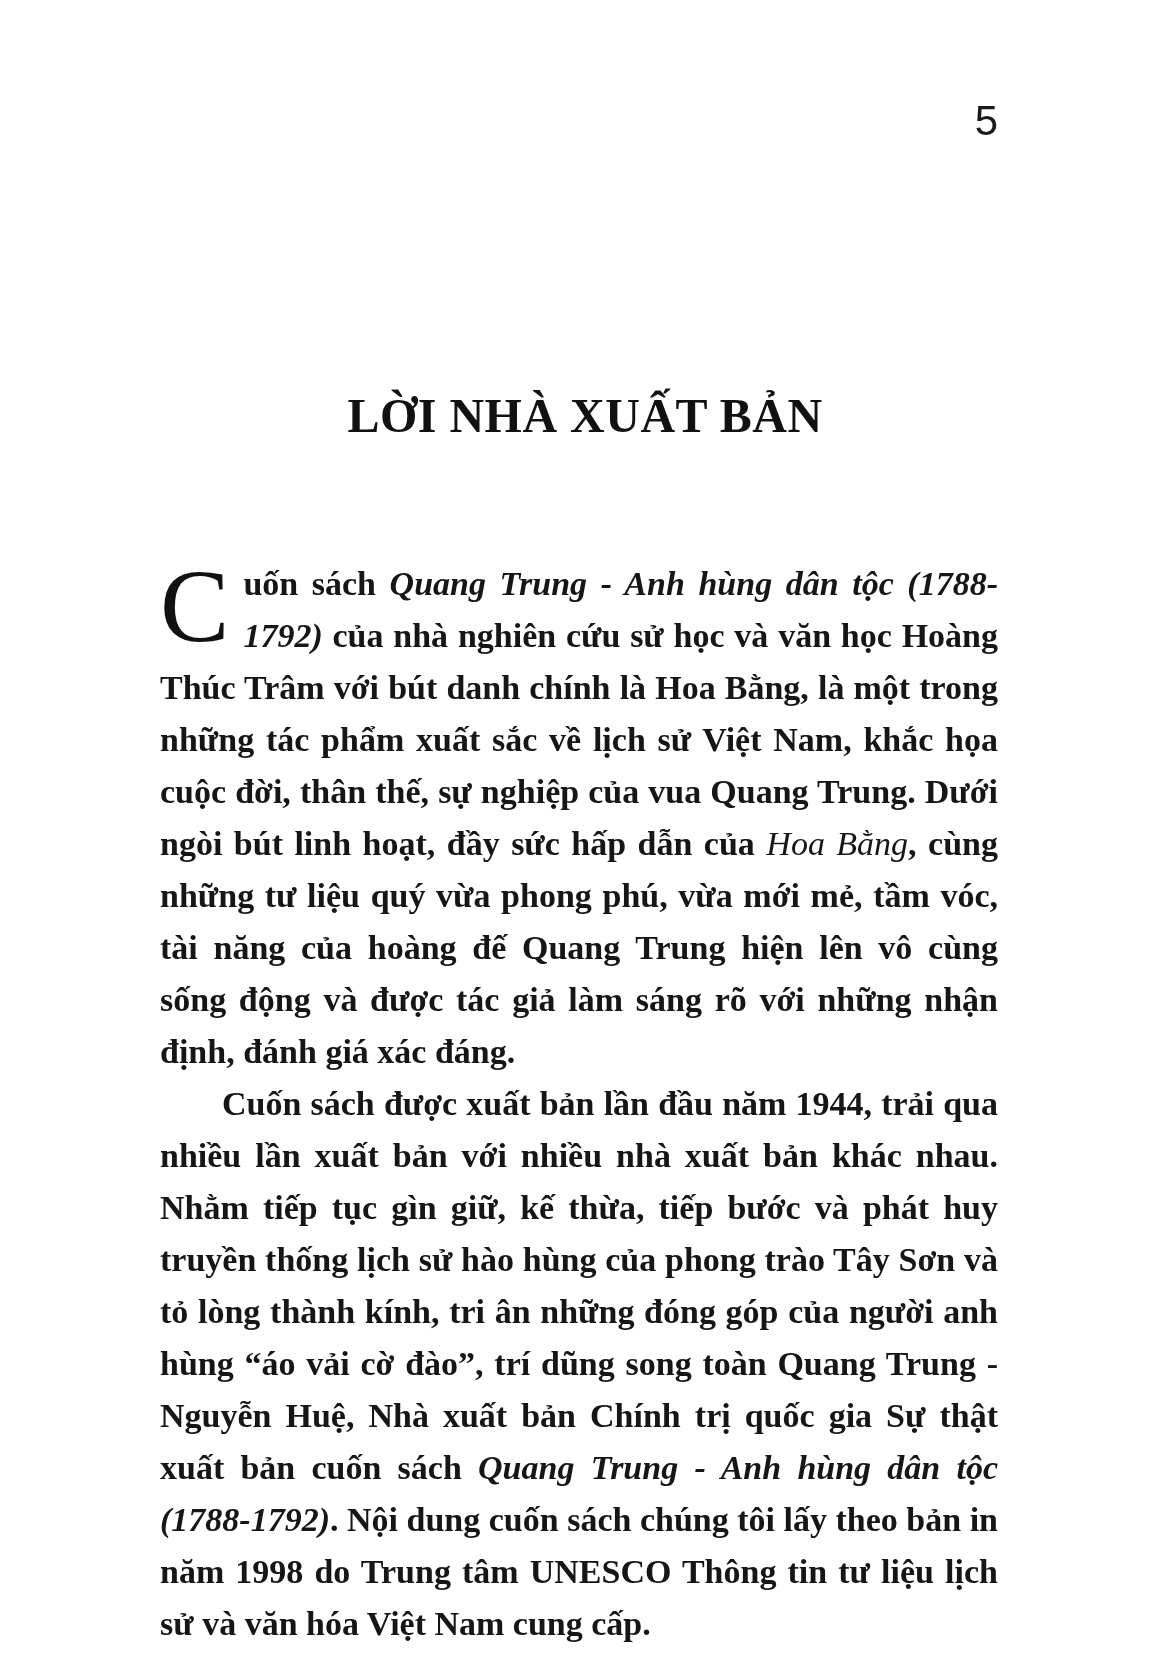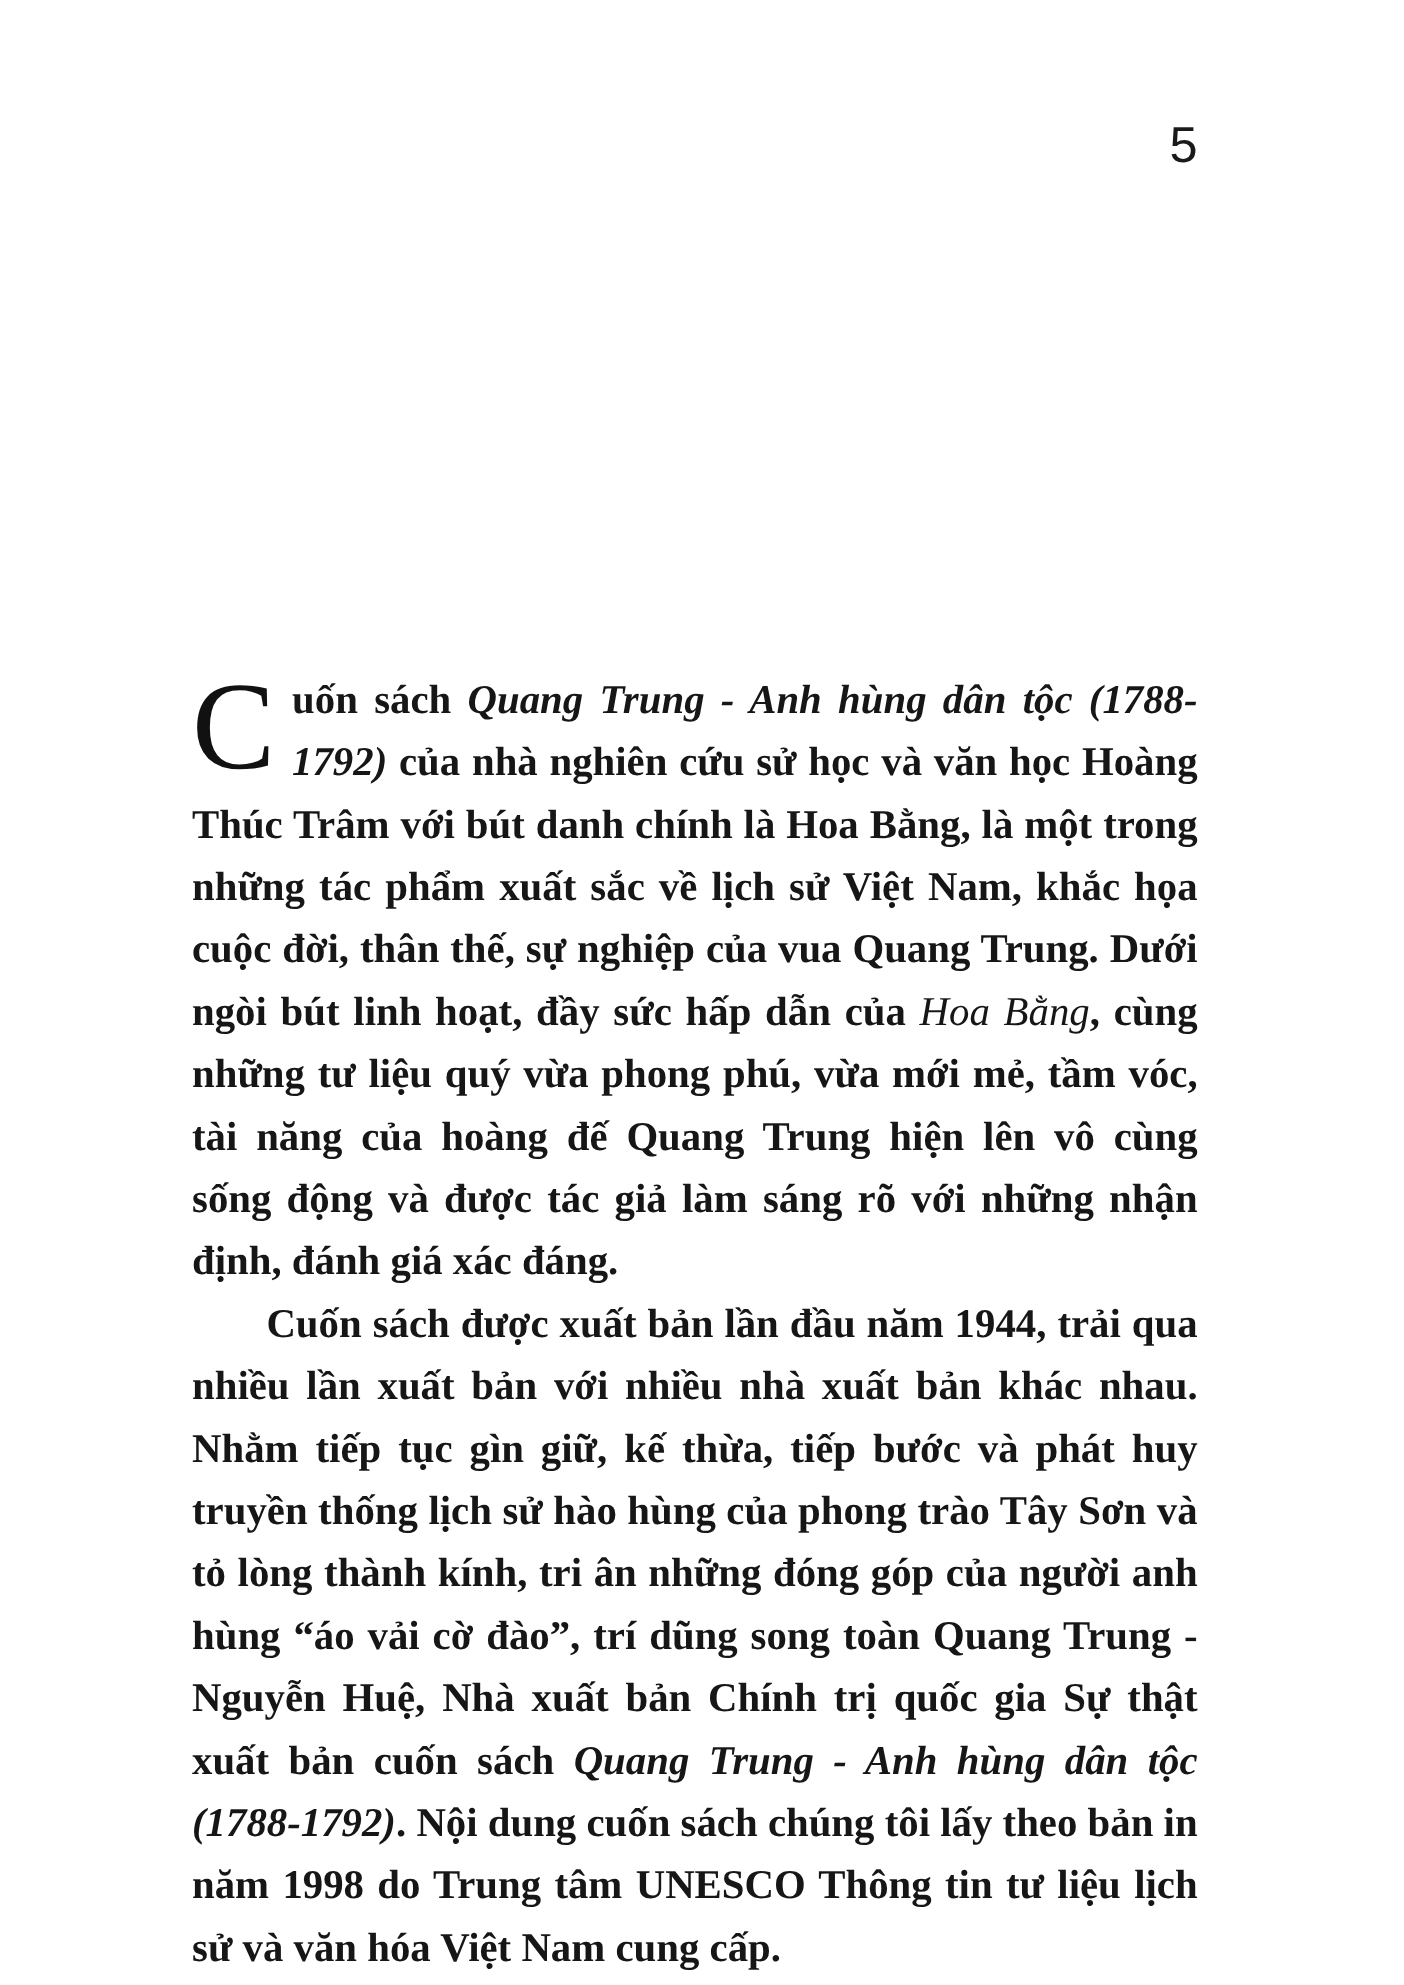--- a/index.html
+++ b/index.html
@@ -66,18 +66,19 @@
   .run.normal { font-style: normal; font-weight: bold; }
   .run.italic { font-style: italic; }
   .run.bold-italic { font-style: italic; font-weight: bold; }
 </style>
 </head>
 <body>
 
 <div class="page">
   <div class="page-number">5</div>
 
+  <h1 class="title">LỜI NHÀ XUẤT BẢN</h1>
 
   <div class="body">
       <p class="para"><span class="dropcap">C</span><span class="run normal">uốn sách </span><span class="run bold-italic">Quang Trung - Anh hùng dân tộc (1788-1792)</span><span class="run normal"> của nhà nghiên cứu sử học và văn học Hoàng Thúc Trâm với bút danh chính là Hoa Bằng, là một trong những tác phẩm xuất sắc về lịch sử Việt Nam, khắc họa cuộc đời, thân thế, sự nghiệp của vua Quang Trung. Dưới ngòi bút linh hoạt, đầy sức hấp dẫn của </span><span class="run italic">Hoa Bằng</span><span class="run normal">, cùng những tư liệu quý vừa phong phú, vừa mới mẻ, tầm vóc, tài năng của hoàng đế Quang Trung hiện lên vô cùng sống động và được tác giả làm sáng rõ với những nhận định, đánh giá xác đáng.</span></p>
       <p class="para indent"><span class="run normal">Cuốn sách được xuất bản lần đầu năm 1944, trải qua nhiều lần xuất bản với nhiều nhà xuất bản khác nhau. Nhằm tiếp tục gìn giữ, kế thừa, tiếp bước và phát huy truyền thống lịch sử hào hùng của phong trào Tây Sơn và tỏ lòng thành kính, tri ân những đóng góp của người anh hùng “áo vải cờ đào”, trí dũng song toàn Quang Trung - Nguyễn Huệ, Nhà xuất bản Chính trị quốc gia Sự thật xuất bản cuốn sách </span><span class="run bold-italic">Quang Trung - Anh hùng dân tộc (1788-1792)</span><span class="run normal">. Nội dung cuốn sách chúng tôi lấy theo bản in năm 1998 do Trung tâm UNESCO Thông tin tư liệu lịch sử và văn hóa Việt Nam cung cấp.</span></p>
     </div>
 </div>
 
 </body></html>

